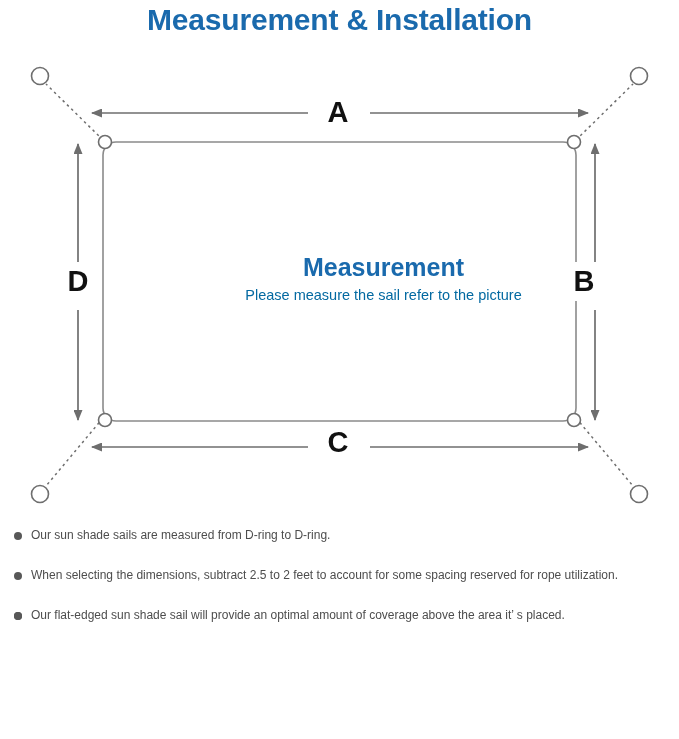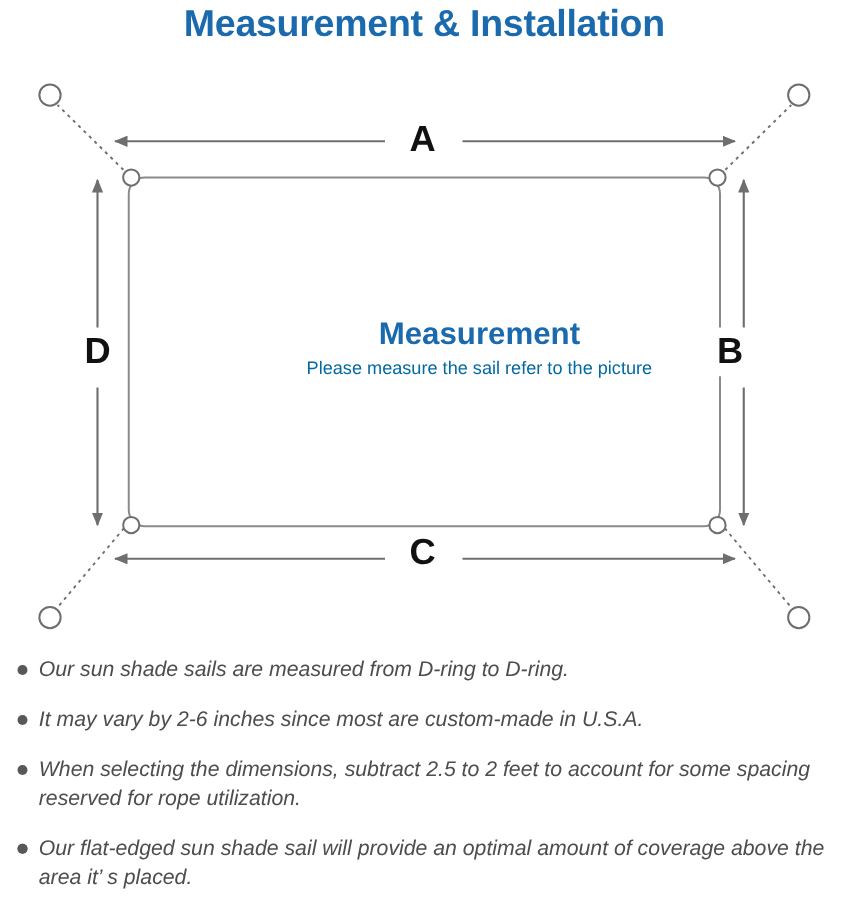--- a/index.html
+++ b/index.html
@@ -94,24 +94,23 @@
   #notes {
     position: absolute;
     left: 0;
     top: 524px;
     width: 679px;
   }
   .note {
     position: relative;
     padding-left: 31px;
     margin-bottom: 17px;
-    font-size: 17px;
+    font-size: 12px;
     line-height: 23px;
     color: #4d4d4d;
-    font-style: italic;
   }
   .note:last-child { margin-bottom: 0; }
   .bullet {
     position: absolute;
     left: 14px;
     top: 8px;
     width: 8px;
     height: 8px;
     border-radius: 50%;
     background: #585858;
@@ -185,24 +184,20 @@
     <div class="dim-label" id="dim-d">D</div>
   </div>
 
   <div id="notes">
     <div class="note">
       <span class="bullet"></span>
       <span>Our sun shade sails are measured from D-ring to D-ring.</span>
     </div>
     <div class="note">
       <span class="bullet"></span>
-      <span>It may vary by 2-6 inches since most are custom-made in U.S.A.</span>
-    </div>
-    <div class="note">
-      <span class="bullet"></span>
       <span>When selecting the dimensions, subtract 2.5 to 2 feet to account for some spacing reserved for rope utilization.</span>
     </div>
     <div class="note">
       <span class="bullet"></span>
     </div>
     <div class="note">
       <span class="bullet"></span>
       <span>Our flat-edged sun shade sail will provide an optimal amount of coverage above the area it’ s placed.</span>
     </div>
   </div>

